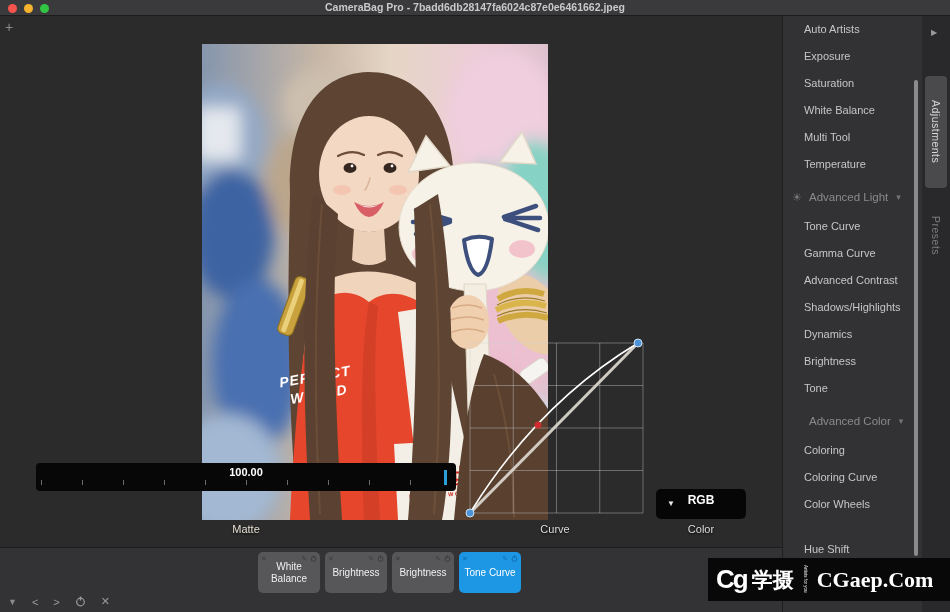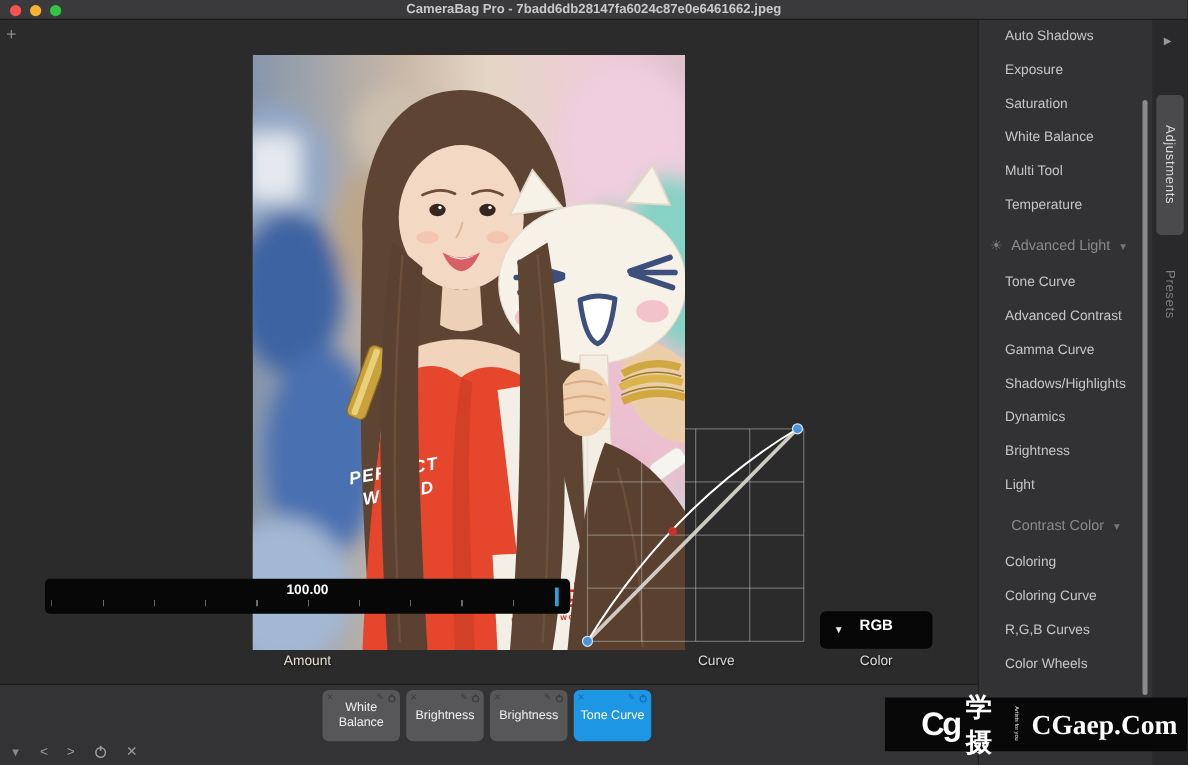--- a/index.html
+++ b/index.html
@@ -35,21 +35,21 @@
   
   .method-box { position:absolute; left:656px; top:473px; width:90px; height:30px;
     background:#060606; border-radius:5px; z-index:6; }
   .method-caret { position:absolute; left:11px; top:10px; font-size:8px; color:#eaeaea; }
   .method-value { position:absolute; left:0; right:0; top:4px; text-align:center;
     font-size:12px; font-weight:700; color:#ffffff; }
   
   .ctl-label { position:absolute; z-index:6; text-align:center; font-size:11px; color:#e7e0d2;
     text-shadow:0 1px 2px rgba(0,0,0,.85); }
   .lbl-amount { left:36px; width:420px; top:507px; }
-  .lbl-curve { left:478px; width:190px; top:507px; color:#dcdcdc; }
+  .lbl-curve { left:460px; width:190px; top:507px; color:#dcdcdc; }
   .lbl-method { left:656px; width:90px; top:507px; color:#dcdcdc; }
   
   .sidebar { position:absolute; left:782px; top:16px; width:140px; height:596px;
     background:#323234; border-left:1px solid #1e1e1e; z-index:2; }
   .s-item { height:27px; line-height:27px; padding-left:21px; font-size:11px; color:#c6c6c6; white-space:nowrap; }
   .s-header { height:28px; line-height:28px; margin-top:5px; margin-bottom:2px; padding-left:8px;
     font-size:11.5px; color:#8a8a8a; display:flex; align-items:center; gap:6px; white-space:nowrap; }
   .s-header .hicon { font-size:11px; color:#7c7c7e; width:12px; text-align:center; }
   .sphere { width:10px; height:10px; border-radius:50%; margin-left:1px;
     background:radial-gradient(circle at 35% 30%, #9a9a9c, #5a5a5c 70%); }
@@ -77,21 +77,21 @@
   .tile.active { background:#1d96e4; color:#ffffff; }
   .ticon { position:absolute; font-size:7px; color:#3c3c3e; line-height:1; }
   .tile.active .ticon { color:#0f6fb4; }
   .ti-close { left:3px; top:3px; }
   .ti-edit { right:13px; top:3px; }
   .ti-power { right:3px; top:3px; width:7px; height:7px; }
   .pwr { display:inline-block; }
   
   .watermark { position:absolute; left:708px; top:558px; width:242px; height:43px; background:#080808;
     z-index:30; display:flex; align-items:center; gap:5px; padding:0 8px; color:#fff; }
-  .wm-logo { font-size:26px; font-weight:700; letter-spacing:-2px;margin-left:21px; }
+  .wm-logo { font-size:26px; font-weight:700; letter-spacing:-2px; }
   .wm-cjk { font-size:21px; font-weight:700; }
   .wm-tag { writing-mode:vertical-rl; font-size:4.5px; line-height:1.2; width:9px; height:30px; color:#eee; }
   .wm-site { font-family:"Liberation Serif", serif; font-size:22px; font-weight:700; margin-left:4px; }
 </style>
 </head>
 <body>
 
 <div class="app">
 
   <div class="titlebar">
@@ -239,52 +239,51 @@
       <div class="amount-value">100.00</div>
       <div class="ticks"></div>
       <div class="slider-handle"></div>
     </div>
 
     <div class="method-box">
       <span class="method-caret">▼</span>
       <div class="method-value">RGB</div>
     </div>
 
-    <div class="ctl-label lbl-amount">Amount</div>
+    <div class="ctl-label lbl-amount">Matte</div>
     <div class="ctl-label lbl-curve">Curve</div>
     <div class="ctl-label lbl-method">Color</div>
   </div>
 
   <div class="sidebar">
-    <div class="s-item">Auto Shadows</div>
+    <div class="s-item">Auto Artists</div>
     <div class="s-item">Exposure</div>
     <div class="s-item">Saturation</div>
     <div class="s-item">White Balance</div>
     <div class="s-item">Multi Tool</div>
     <div class="s-item">Temperature</div>
     <div class="s-header">
       <span class="hicon">☀</span>
       <span>Advanced Light</span>
       <span class="caret">▾</span>
     </div>
     <div class="s-item">Tone Curve</div>
+    <div class="s-item">Gamma Curve</div>
     <div class="s-item">Advanced Contrast</div>
-    <div class="s-item">Gamma Curve</div>
     <div class="s-item">Shadows/Highlights</div>
     <div class="s-item">Dynamics</div>
     <div class="s-item">Brightness</div>
-    <div class="s-item">Light</div>
+    <div class="s-item">Tone</div>
     <div class="s-header">
       <span class="hicon"><span class="sphere"></span></span>
-      <span>Contrast Color</span>
+      <span>Advanced Color</span>
       <span class="caret">▾</span>
     </div>
     <div class="s-item">Coloring</div>
     <div class="s-item">Coloring Curve</div>
-    <div class="s-item">R,G,B Curves</div>
     <div class="s-item">Color Wheels</div>
     <div class="s-item push">Hue Shift</div>
     <div class="scrollbar"></div>
   </div>
 
   <div class="tabstrip">
     <span class="strip-caret">▶</span>
     <div class="vtab active">Adjustments</div>
     <div class="vtab inactive">Presets</div>
   </div>

